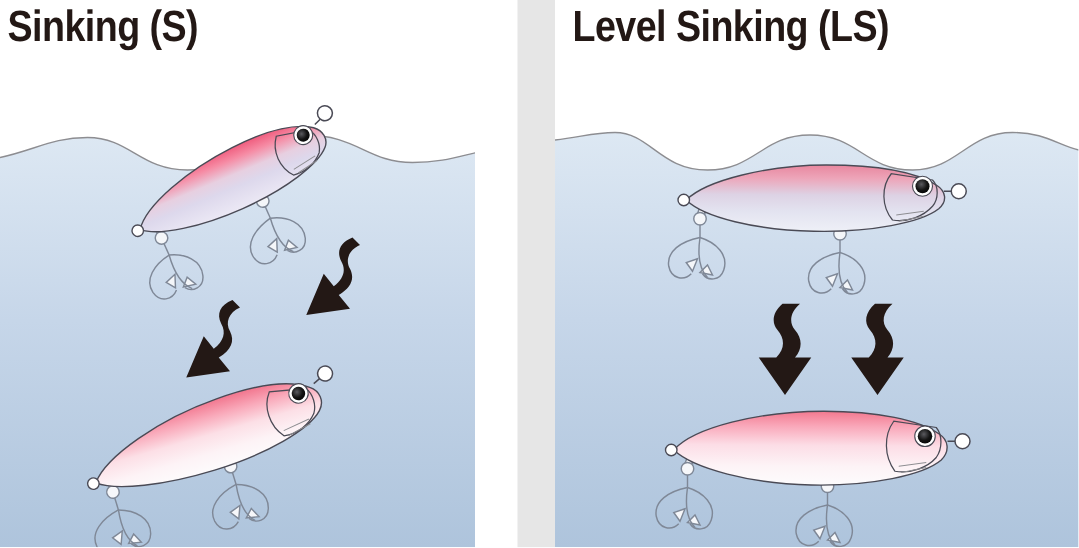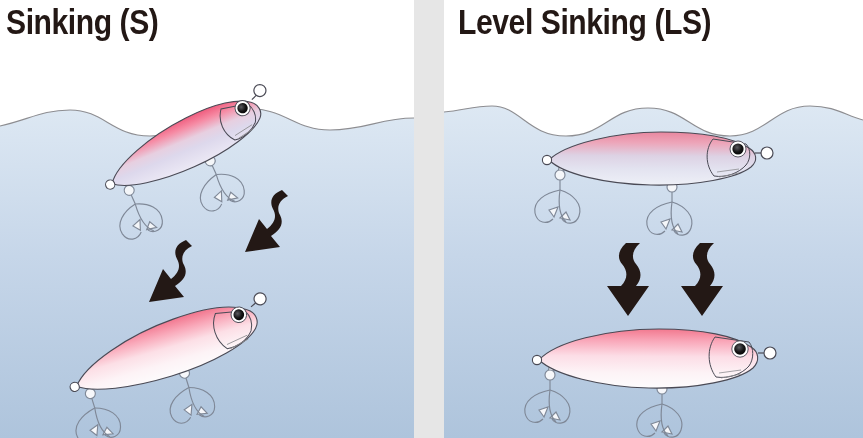--- a/index.html
+++ b/index.html
@@ -1,20 +1,20 @@
 <!DOCTYPE html>
 <html><head>
 <meta charset="utf-8">
 <style>
   html,body{margin:0;padding:0;background:#ffffff;}
   body{width:863px;height:438px;overflow:hidden;font-family:"Liberation Sans",sans-serif;}
   #stage{position:relative;width:863px;height:438px;background:#ffffff;overflow:hidden;}
 
   .panel{position:absolute;top:0;height:438px;overflow:hidden;background:#ffffff;}
-  #panel-left{left:0;width:414px;text-align:right;}
+  #panel-left{left:0;width:380px;text-align:right;}
   #panel-right{left:444px;width:419px;padding-left:36px;}
 
   .divider{position:absolute;top:0;left:414px;width:30px;height:438px;background:#e6e6e6;}
 
   .panel-title{position:absolute;left:6px;top:2px;margin:0;
     font-family:"Liberation Sans",sans-serif;
     font-weight:bold;font-size:35px;line-height:40px;letter-spacing:-0.5px;
     color:#231815;transform:scaleX(0.86);transform-origin:left top;white-space:nowrap;}
   #panel-right .panel-title{left:14px;}
   svg{display:block;}

